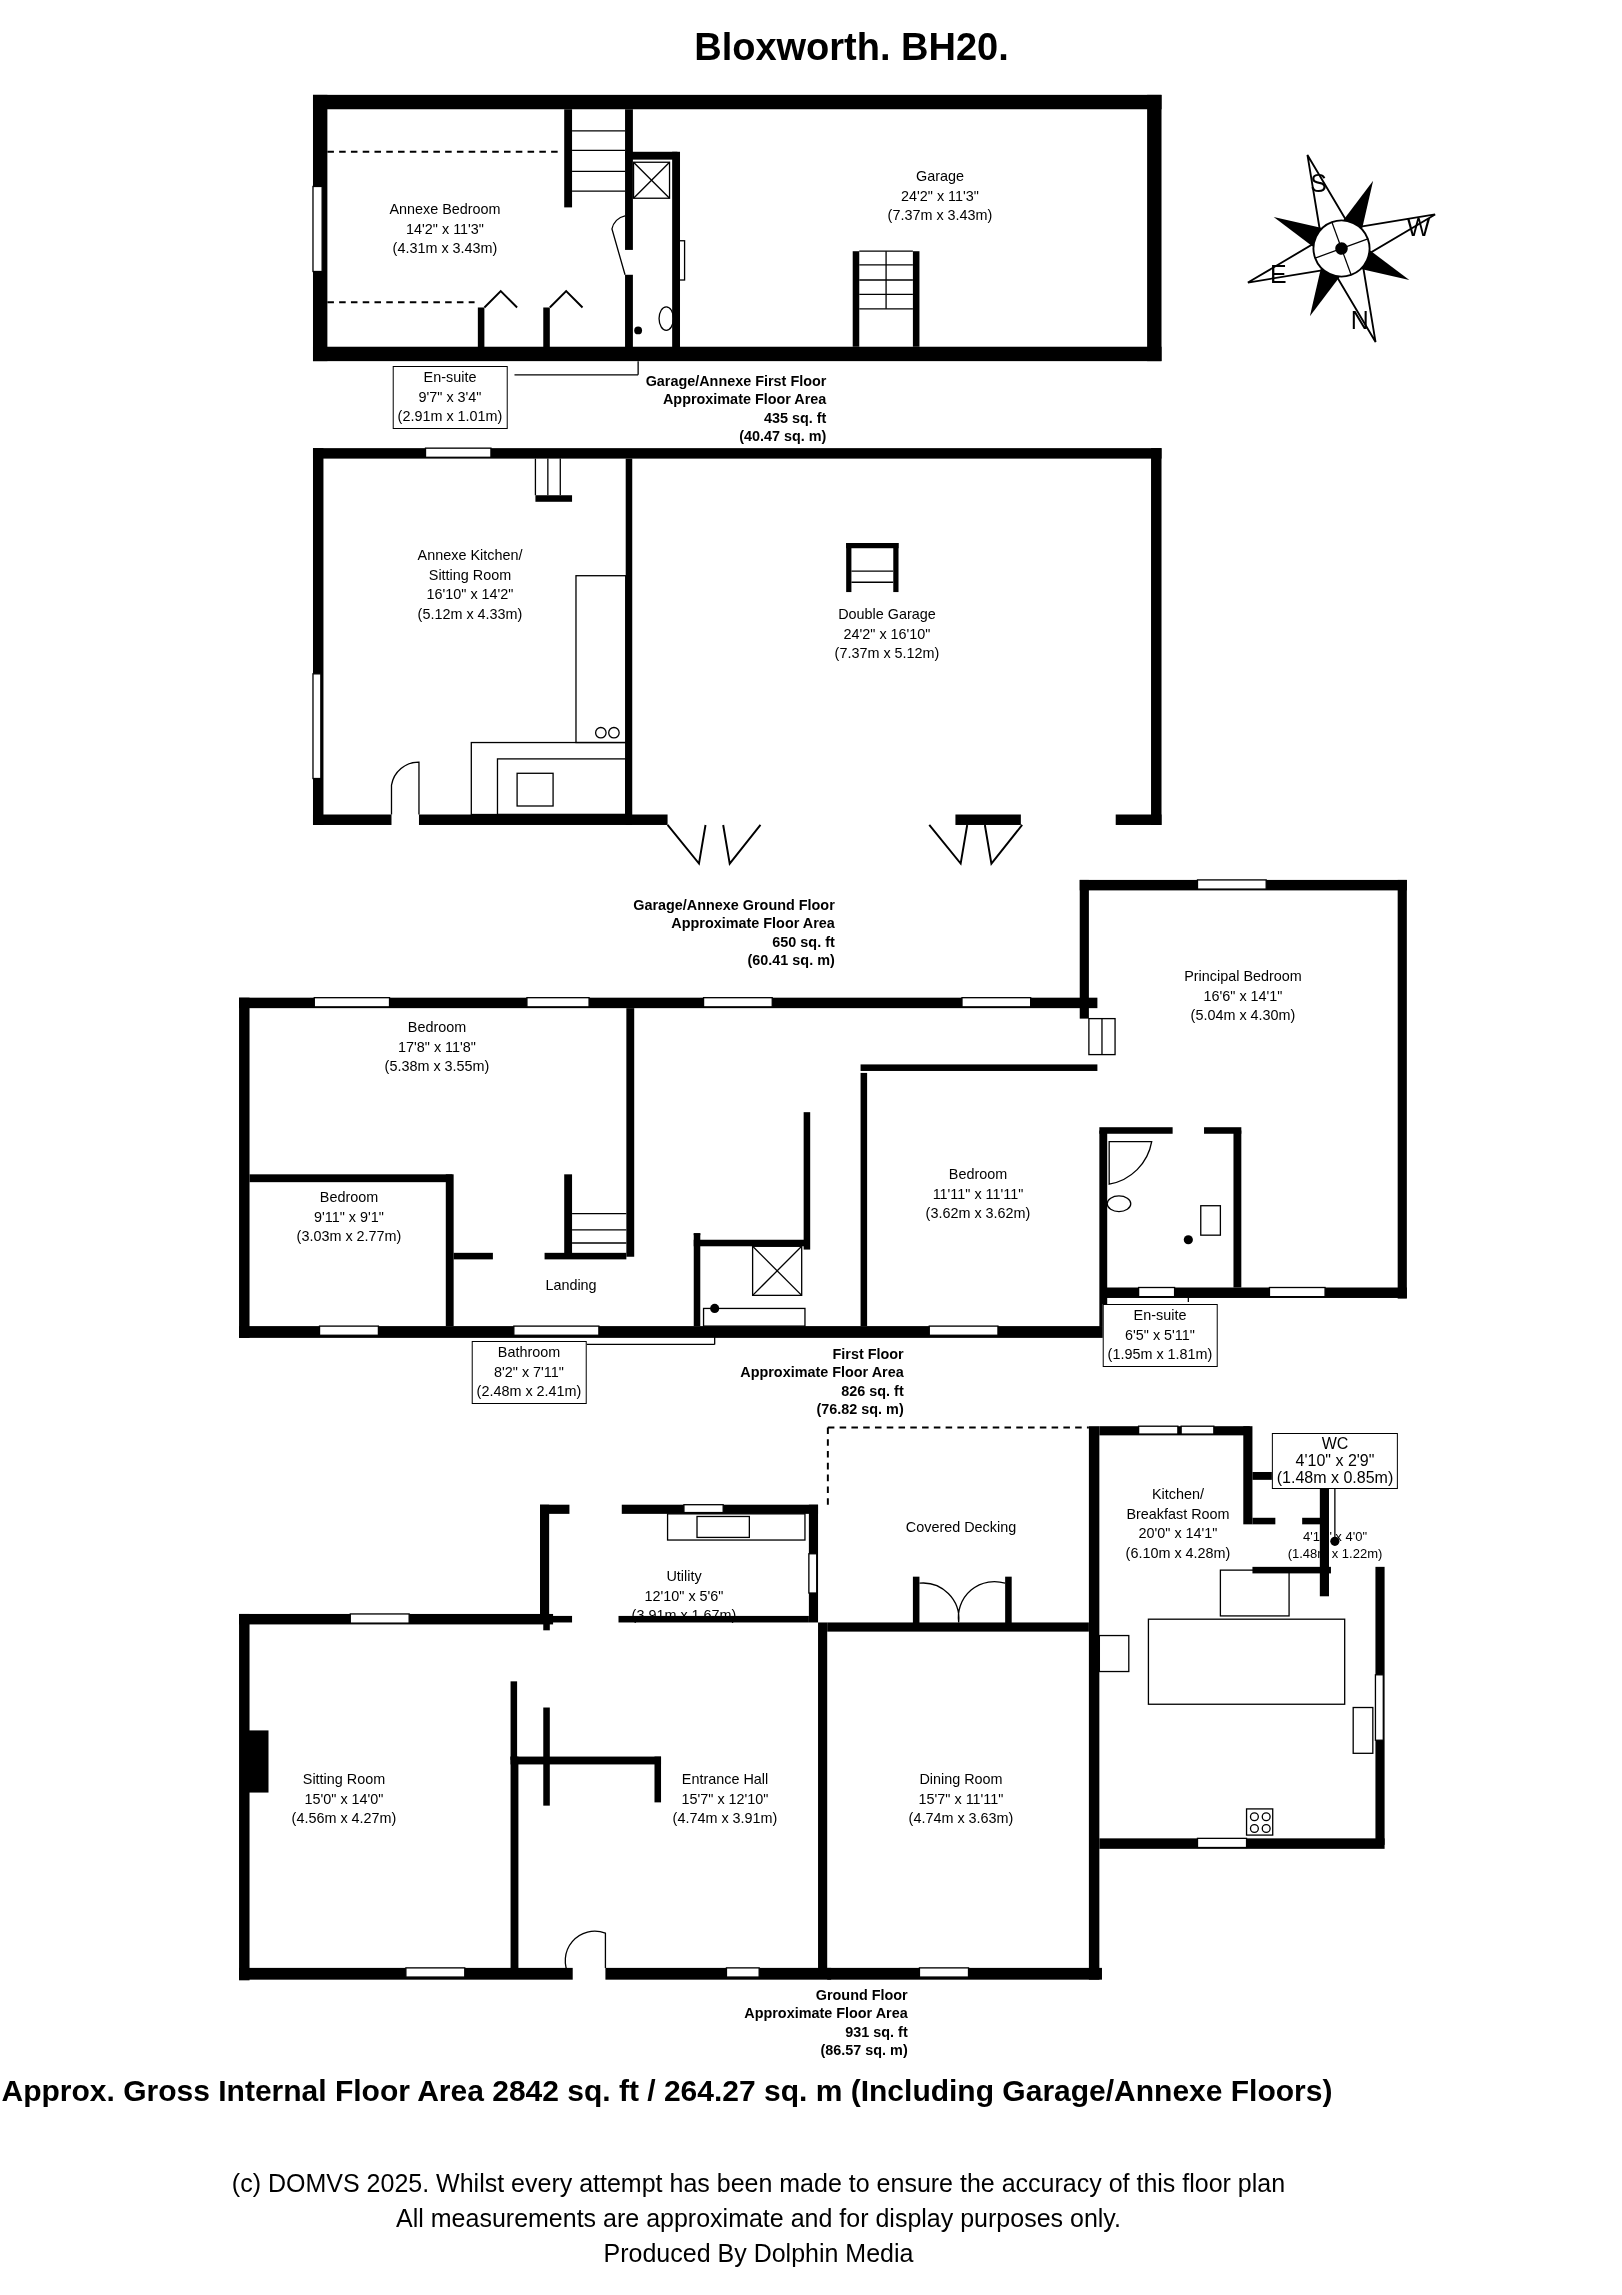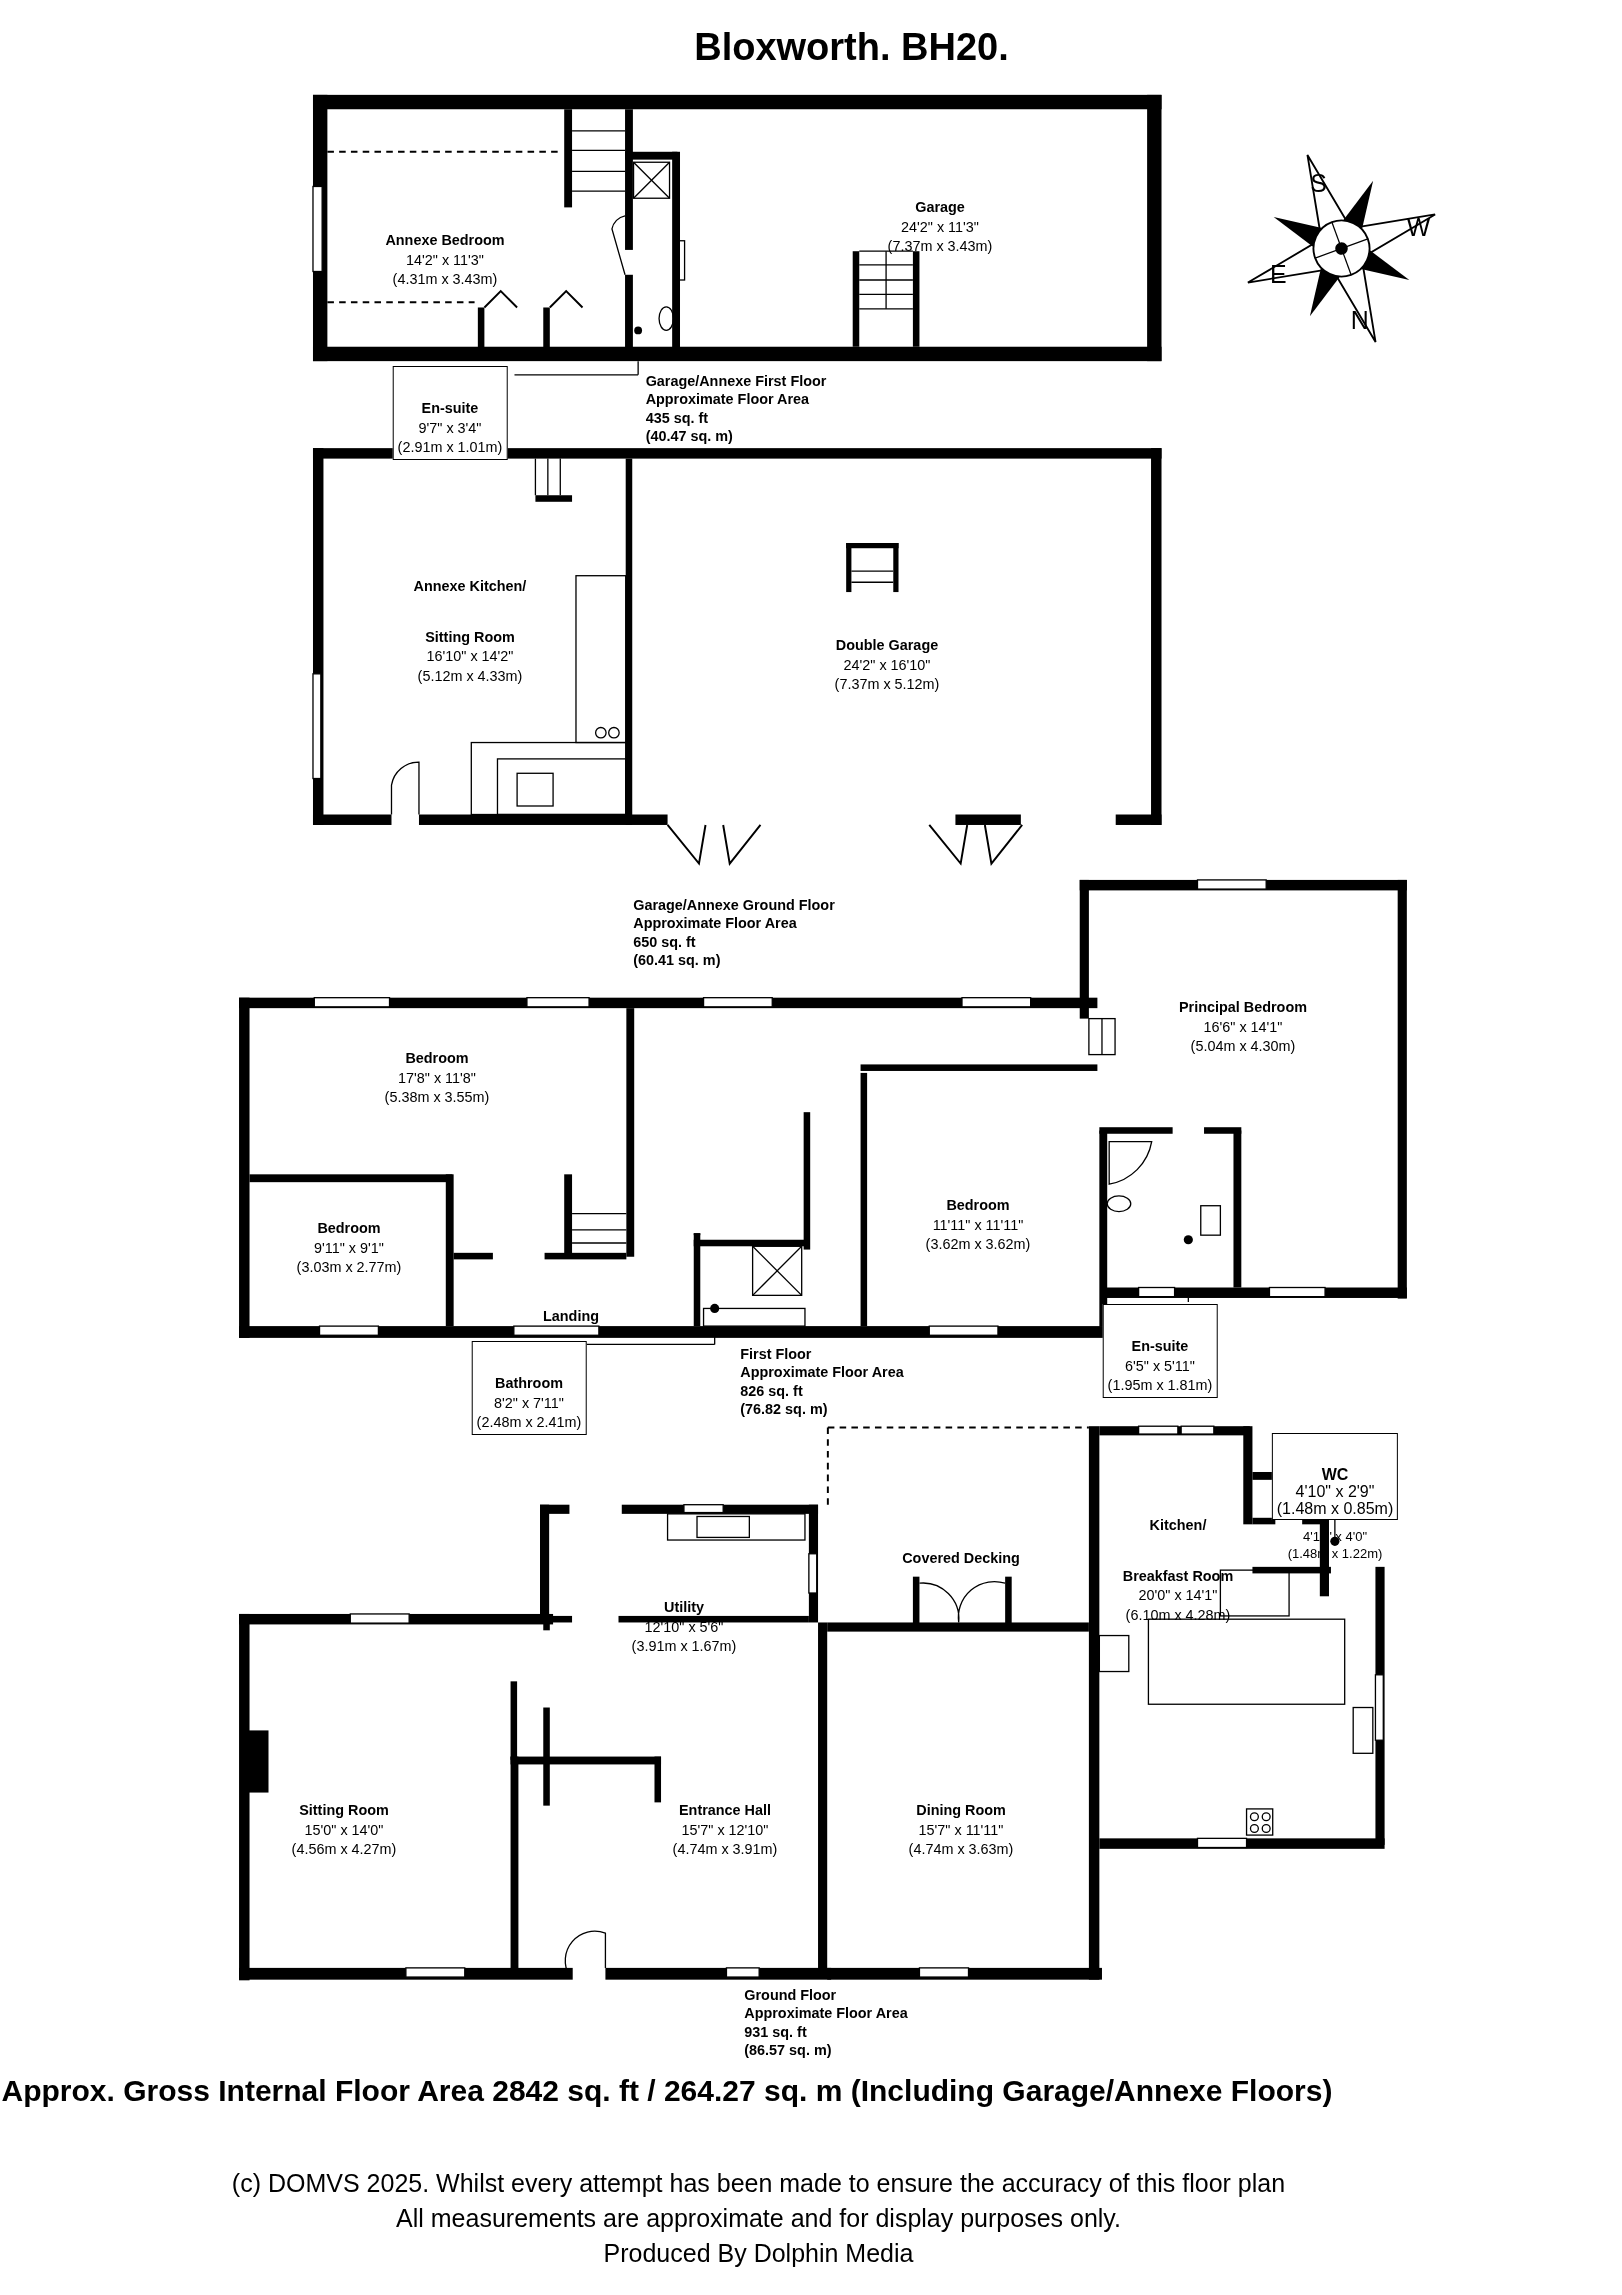--- a/index.html
+++ b/index.html
@@ -6,24 +6,24 @@
   #page{position:relative;width:1623px;height:2295px;background:#ffffff;overflow:hidden;
         font-family:"Liberation Sans", sans-serif;color:#000;}
   svg#plan{position:absolute;left:0;top:0;width:1623px;height:2295px;}
   .w{fill:#000;}
   .ln{stroke:#000;stroke-width:3;fill:none;}
   .thin{stroke:#000;stroke-width:2;fill:none;}
   .dash{stroke:#000;stroke-width:3;fill:none;stroke-dasharray:10 8;}
   .win{fill:#fff;stroke:#000;stroke-width:2;}
   .title{position:absolute;left:0;width:1623px;top:26px;text-align:center;font-size:38px;font-weight:bold;margin-left:40px;}
   .room{position:absolute;text-align:center;font-size:14.4px;line-height:19.6px;transform:translateX(-50%);white-space:nowrap;}
-  .room .rn{font-weight:bold;display:block;margin-top:31px;}
+  .room .rn{font-weight:normal;display:block;}
   .room .rd{display:block;}
   .boxed{border:1.3px solid #000;background:#fff;padding:1.3px 3.9px;}
-  .floorlbl{position:absolute;text-align:left;font-size:14.4px;line-height:18.3px;font-weight:bold;transform:translateX(-50%);white-space:nowrap;}
+  .floorlbl{position:absolute;text-align:right;font-size:14.4px;line-height:18.3px;font-weight:bold;transform:translateX(-50%);white-space:nowrap;}
   .floorlbl span{display:block;}
   .gross{position:absolute;left:0;width:1334px;top:2074px;text-align:center;font-size:30px;font-weight:bold;}
   .disc{position:absolute;left:0;width:1517px;top:2166px;text-align:center;font-size:25px;line-height:35px;}
   .disc span{display:block;}
   .compass{position:absolute;left:1217px;top:124px;width:249px;height:249px;}
 </style>
 </head>
 <body>
 
 <div id="page">

